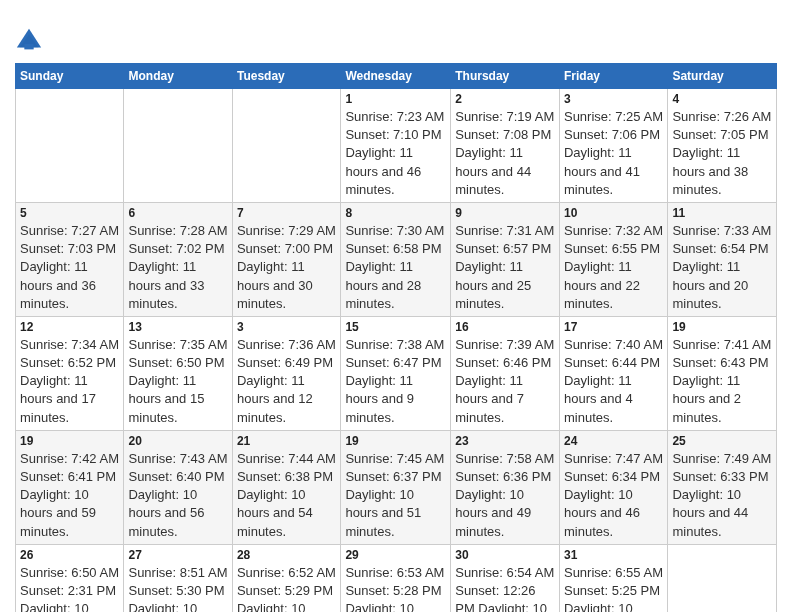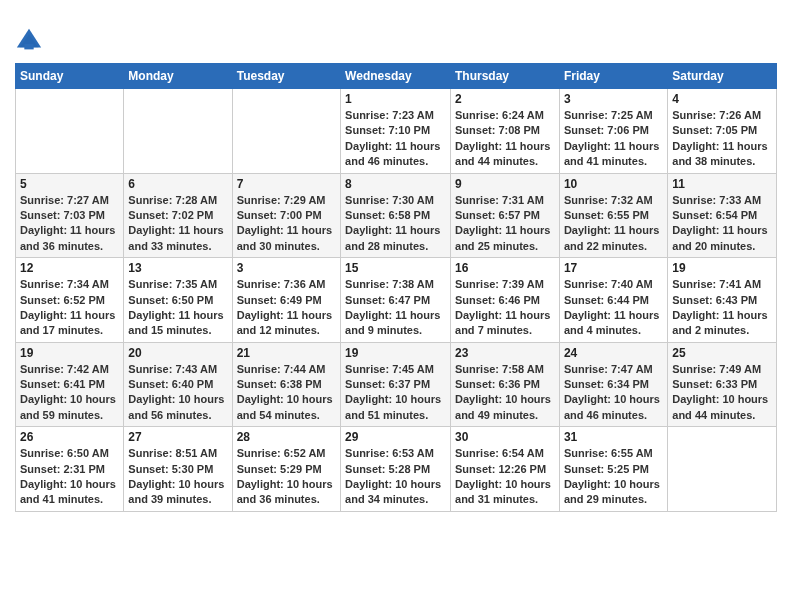--- a/index.html
+++ b/index.html
@@ -79,24 +79,23 @@
       background: #f5f5f5;
     }
     .day-number {
       font-size: 12px;
       font-weight: bold;
       color: #222;
       display: block;
       margin-bottom: 2px;
     }
     .day-info {
-      font-size: 11px;
+      font-size: 13px;
       line-height: 1.4;
       color: #333;
-      font-weight: bold;
     }
     .empty-cell {
       background: #fff !important;
     }
   </style>
 </head>
 <body>
 
 <div class="page">
   <div class="header">
@@ -137,21 +136,21 @@
           <td class="empty-cell"></td>
           <td class="empty-cell"></td>
           <td>
             <span class="day-number">1</span>
             <div class="day-info">Sunrise: 7:23 AM
 Sunset: 7:10 PM
 Daylight: 11 hours and 46 minutes.</div>
           </td>
           <td>
             <span class="day-number">2</span>
-            <div class="day-info">Sunrise: 6:24 AM
+            <div class="day-info">Sunrise: 7:19 AM
 Sunset: 7:08 PM
 Daylight: 11 hours and 44 minutes.</div>
           </td>
           <td>
             <span class="day-number">3</span>
             <div class="day-info">Sunrise: 7:25 AM
 Sunset: 7:06 PM
 Daylight: 11 hours and 41 minutes.</div>
           </td>
           <td>

